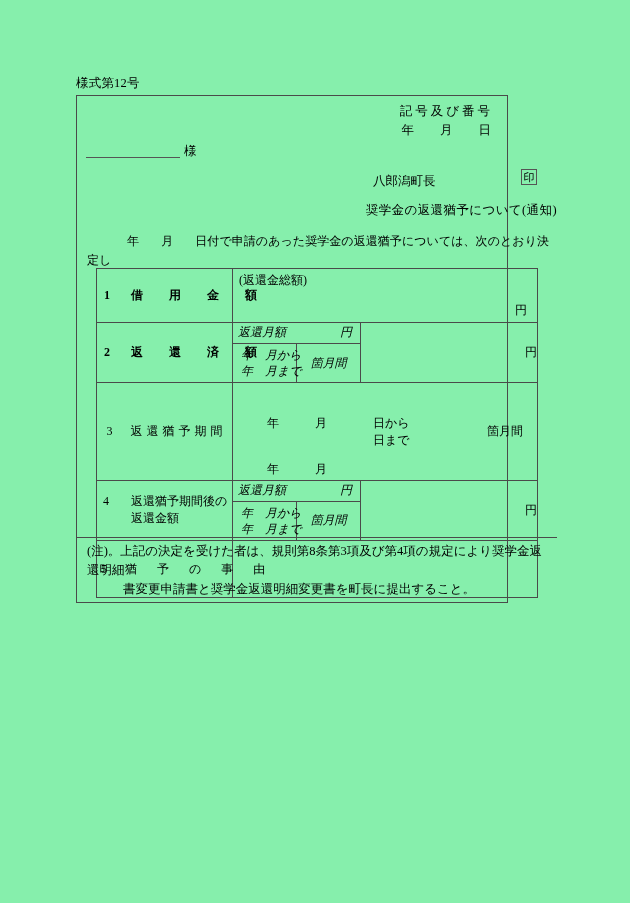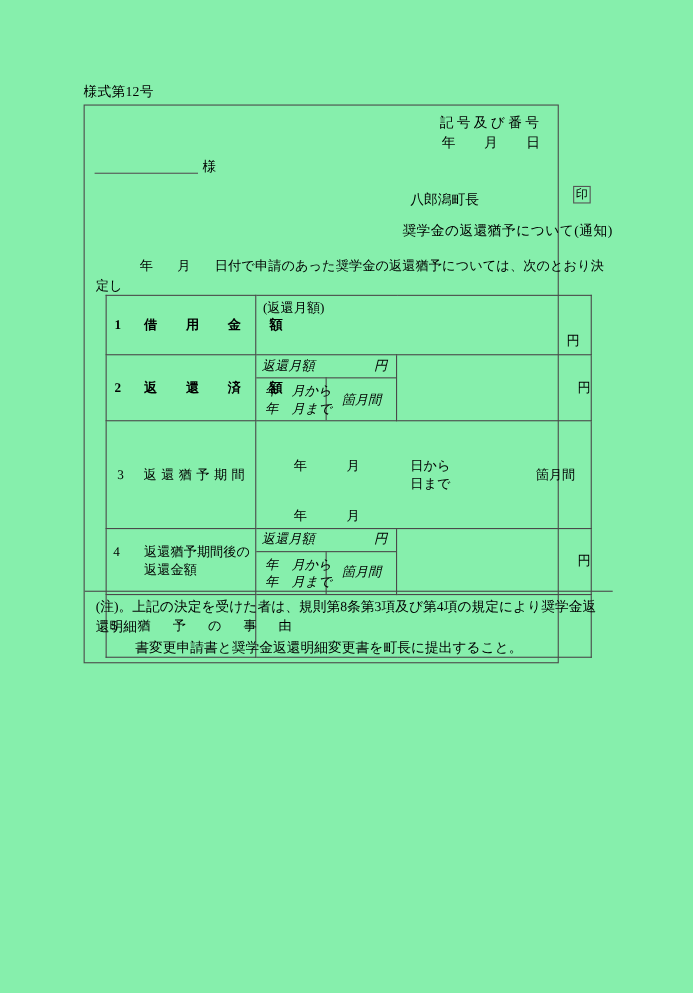--- a/index.html
+++ b/index.html
@@ -288,21 +288,21 @@
         <col style="width:177px">
       </colgroup>
       <tbody>
 
         <tr>
           <td class="c-label">
             <span class="lbl-spread"><span>1</span><span style="display:inline-block;width:14px"></span><span>借　用　金　額</span></span>
           </td>
           <td colspan="2">
             <div class="row1-inner">
-              <div class="row1-top">(返還月額)</div>
+              <div class="row1-top">(返還金総額)</div>
               <div class="row1-yen">円</div>
             </div>
           </td>
         </tr>
 
         <tr>
           <td class="c-label">
             <span class="lbl-spread"><span>2</span><span style="display:inline-block;width:14px"></span><span>返　還　済　額</span></span>
           </td>
           <td class="c-mid">

